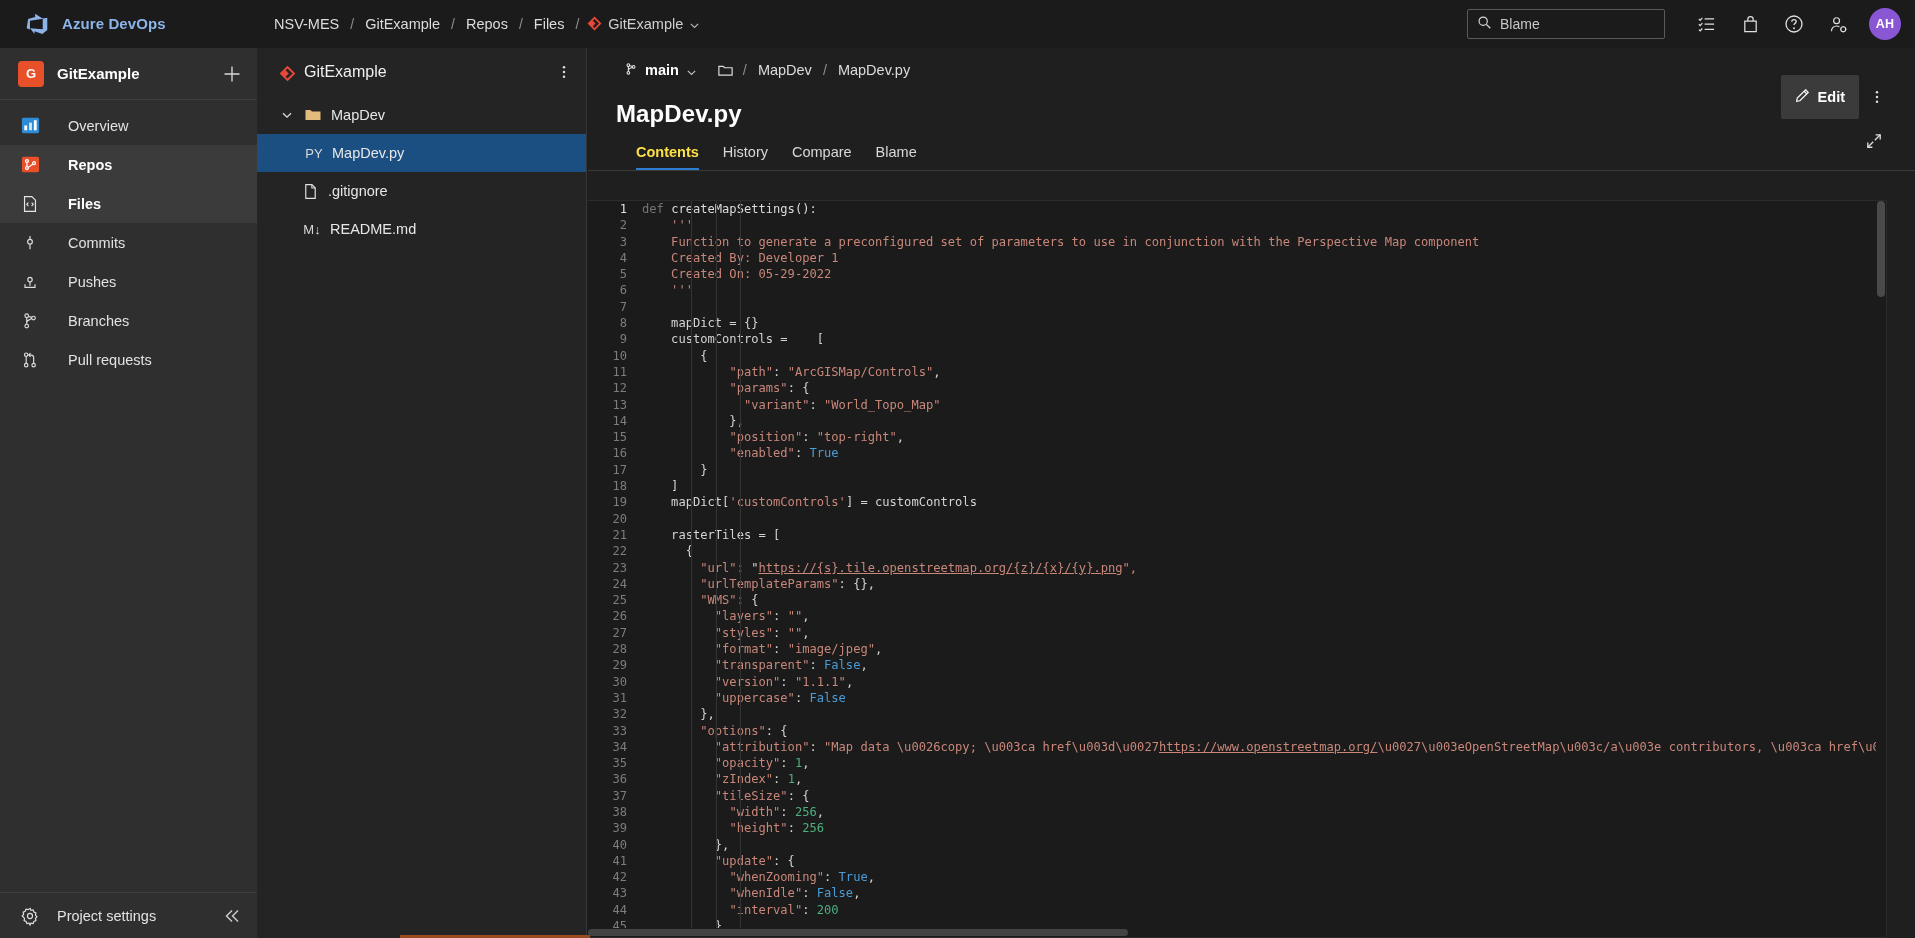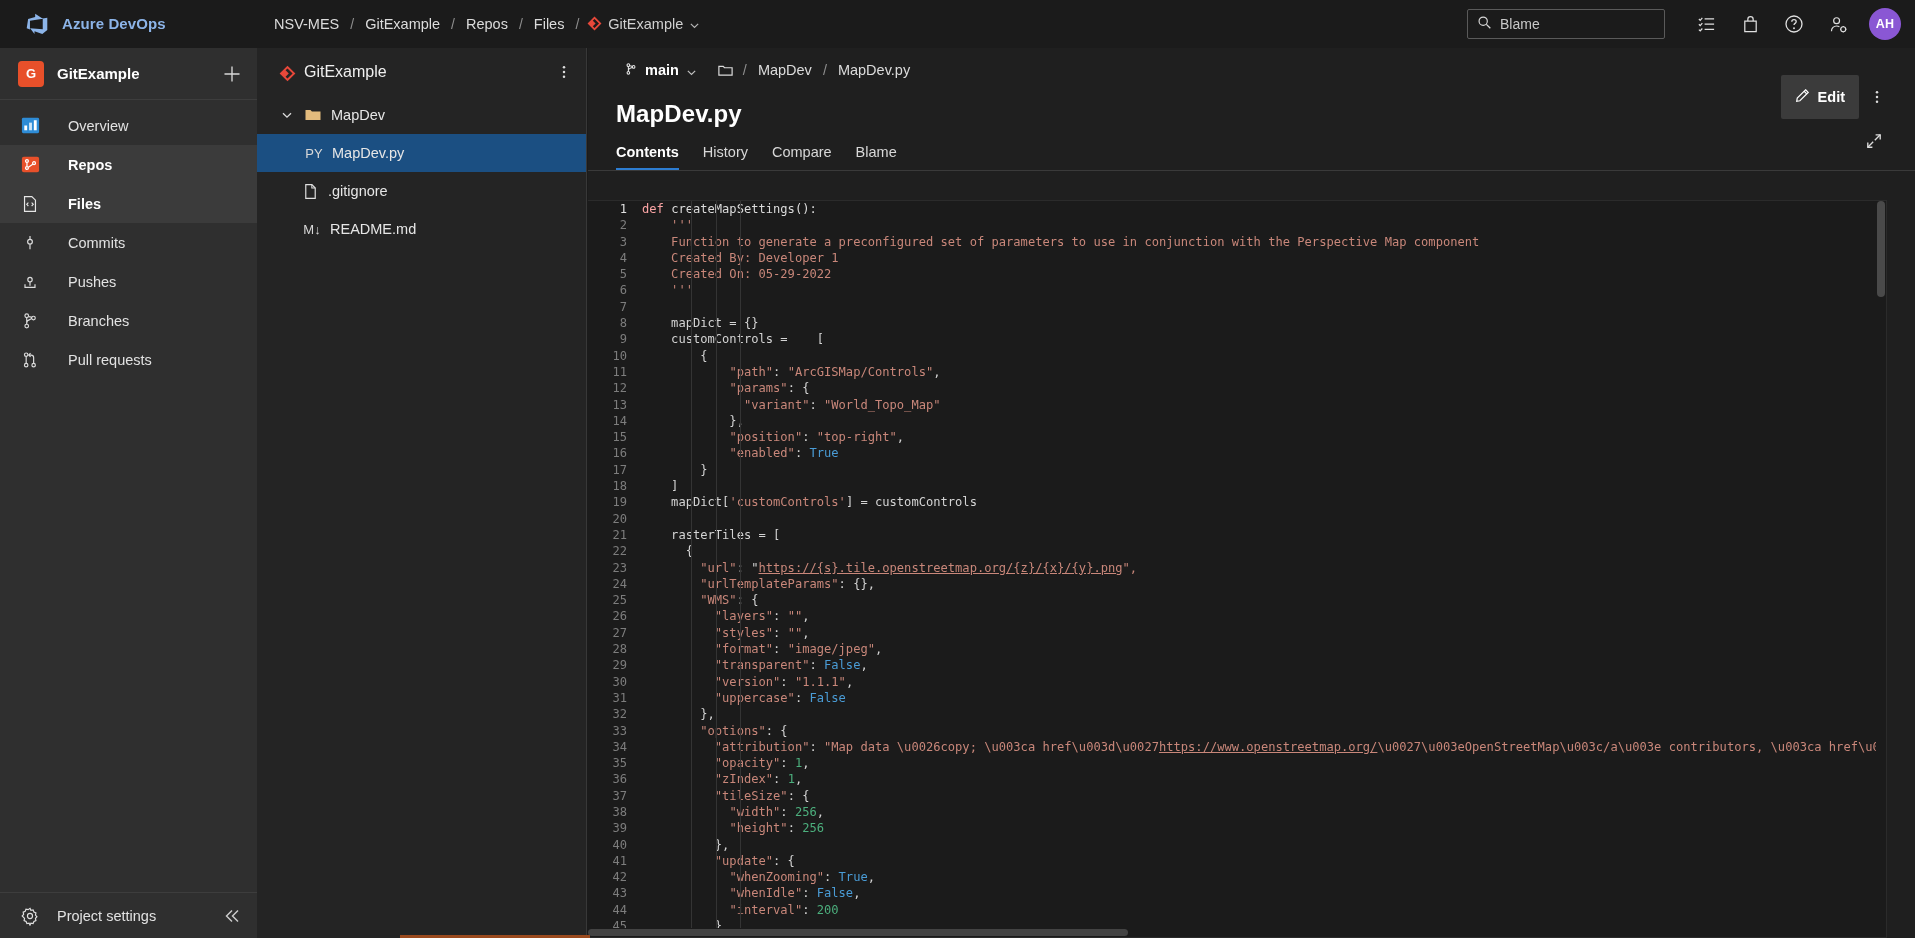--- a/index.html
+++ b/index.html
@@ -160,21 +160,21 @@
 
   .tabs {
     display: flex; gap: 0; padding-left: 28px; margin-top: 10px;
     border-bottom: 1px solid #3a3a3a; position: relative;
   }
   .tab {
     font-size: 14.5px; color: #d8d8d8; padding: 6px 12px 10px 12px;
     cursor: pointer; position: relative; white-space: nowrap;
   }
   .tab:first-child { padding-left: 0; }
-  .tab.active { color: #ffffff; font-weight: bold; }
+  .tab.active { color: #fde047; font-weight: bold; margin-left: 20px; }
   .tab.active::after {
     content: ""; position: absolute; left: 0; right: 12px; bottom: 0;
     height: 2.5px; background: #2d7dd2;
   }
 
   
   .code-wrap {
     position: absolute; left: 0; right: 0; top: 152px; bottom: 0;
     background: #1f1f1f; padding: 0 28px 0 0;
   }
@@ -191,21 +191,21 @@
     font-size: 12.1px; line-height: 16.3px; white-space: pre;
   }
   .code-line { display: flex; height: 16.3px; }
   .ln {
     width: 48px; flex: 0 0 48px; text-align: right; padding-right: 9px;
     color: #7d7d7d; user-select: none;
   }
   .code-line.first .ln { color: #e0e0e0; }
   .lc { padding-left: 6px; color: #d4d4d4; }
 
-  .tk-kw  { color: #fca5a5; }
+  .tk-kw  { color: #737373; }
   .tk-fn  { color: #dcdcdc; }
   .tk-str { color: #c9877a; }
   .tk-doc { color: #c9877a; }
   .tk-num { color: #4caf7d; }
   .tk-bool{ color: #4a9cd6; }
   .tk-pun { color: #d4d4d4; }
   .tk-url { color: #c9877a; text-decoration: underline; }
   .tk-var { color: #d4d4d4; }
 
   .indent-guide {

